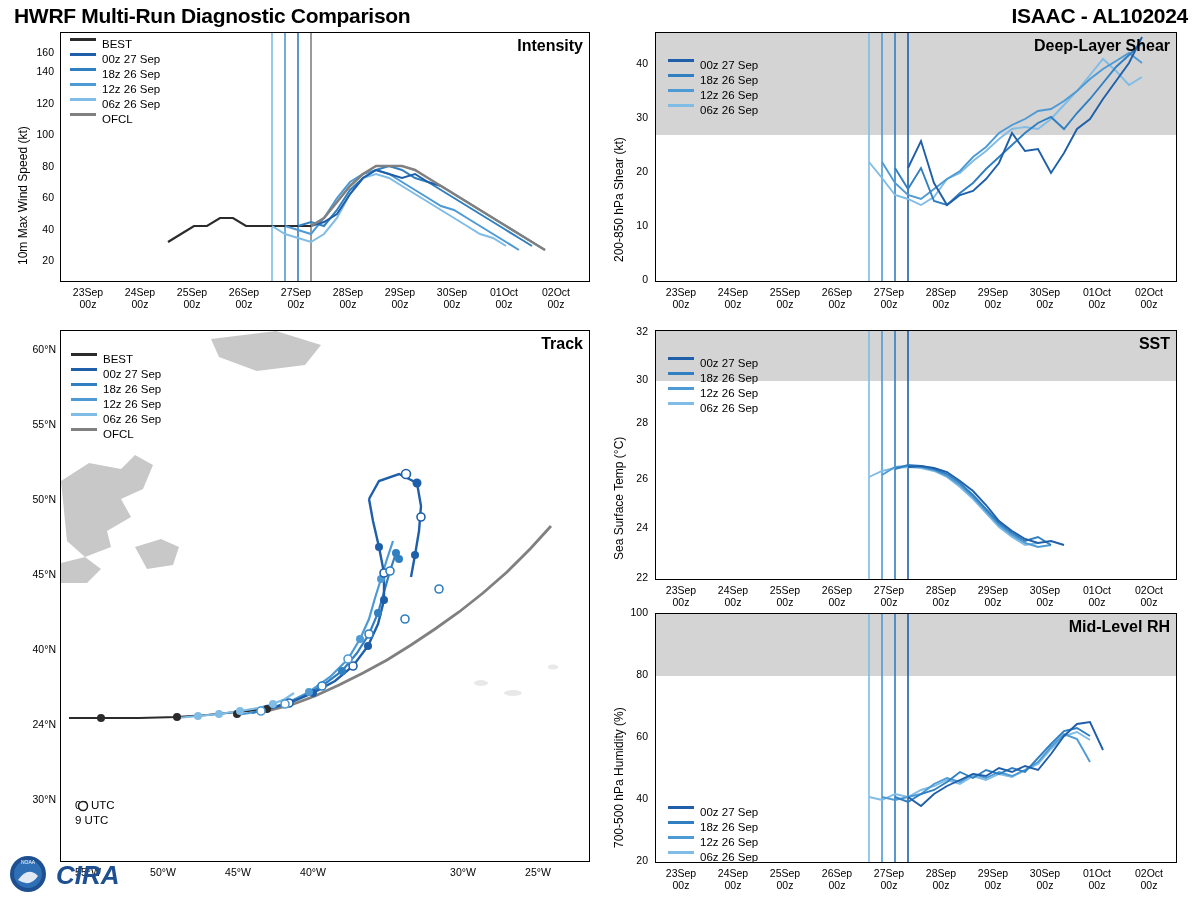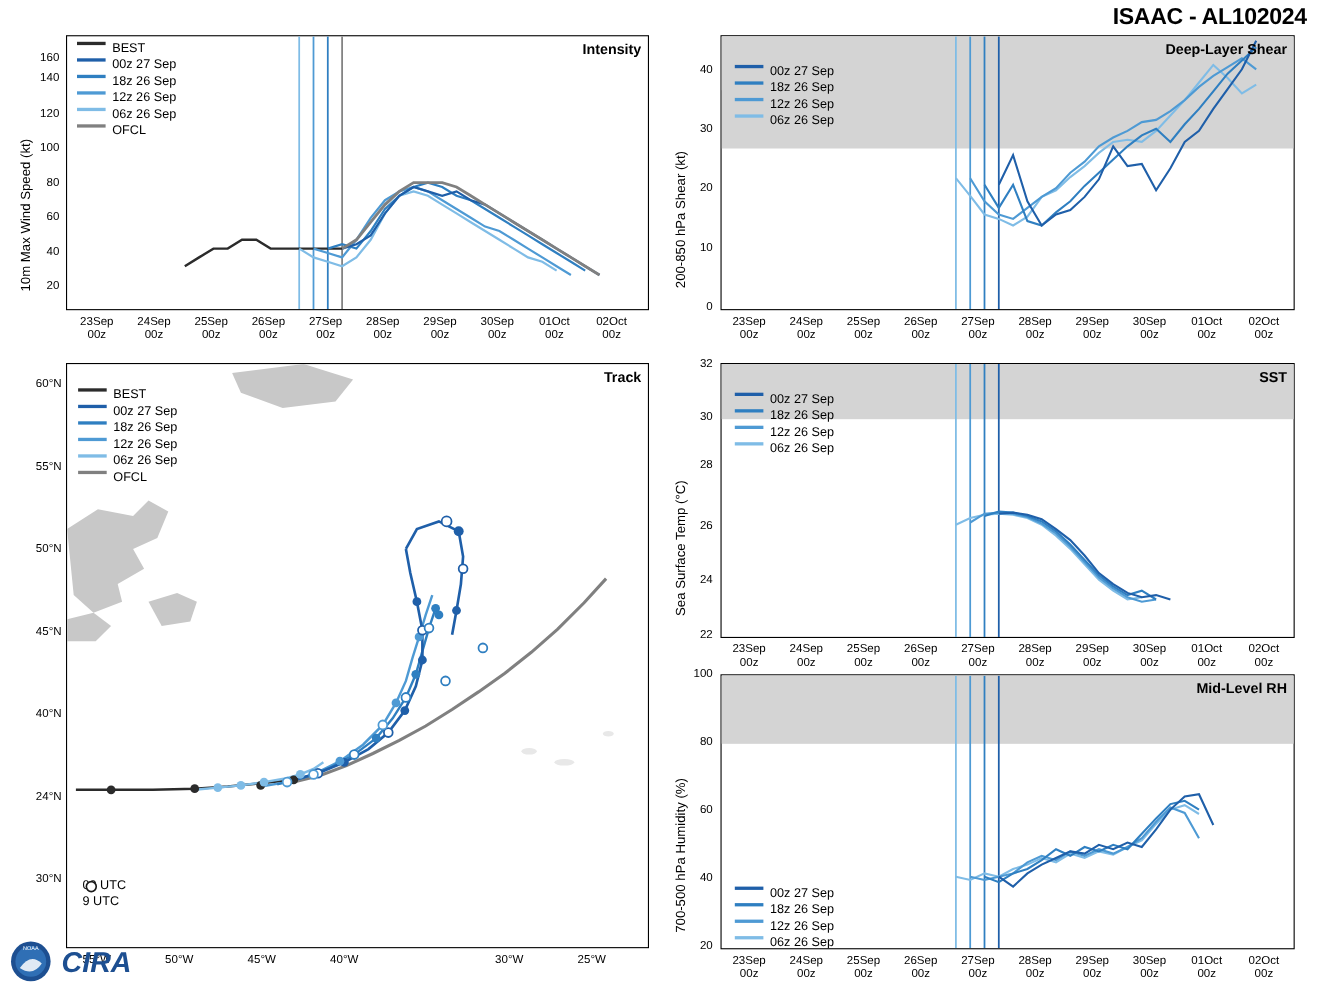--- a/index.html
+++ b/index.html
@@ -3,35 +3,36 @@
 <meta charset="utf-8">
 <style>
   html,body{margin:0;padding:0;}
   body{width:1200px;height:900px;background:#ffffff;font-family:"Liberation Sans",sans-serif;color:#000;overflow:hidden;position:relative;}
   .hdr{position:absolute;top:2px;left:0;width:1200px;height:28px;}
   .hdr .left{position:absolute;left:14px;top:2px;font-size:21px;font-weight:bold;letter-spacing:-0.3px;}
   .hdr .right{position:absolute;right:12px;top:2px;font-size:21px;font-weight:bold;letter-spacing:-0.3px;}
   .panel{position:absolute;}
   .plot{position:absolute;border:1px solid #000;background:#fff;overflow:hidden;}
   .band{position:absolute;left:0;right:0;background:#d4d4d4;}
-  .ptitle{position:absolute;right:6px;top:4px;font-size:13px;font-weight:bold;}
+  .ptitle{position:absolute;right:6px;top:4px;font-size:16px;font-weight:bold;}
   .ylab{position:absolute;font-size:12px;transform-origin:0 0;transform:rotate(-90deg);white-space:nowrap;}
   .tickl{position:absolute;font-size:10.5px;text-align:right;}
   .xtick{position:absolute;font-size:10.5px;text-align:center;white-space:pre-line;line-height:12px;}
   .legend{position:absolute;font-size:11.5px;}
   .legend .row{display:flex;align-items:flex-start;height:15px;}
   .legend .sw{width:26px;height:3px;margin-right:6px;}
   .legend .txt{white-space:nowrap;}
   svg{position:absolute;left:0;top:0;}
   .logo{position:absolute;left:8px;bottom:4px;width:140px;height:44px;}
 </style>
 </head>
 <body>
 
 <div class="hdr">
+  <div class="left">HWRF Multi-Run Diagnostic Comparison</div>
   <div class="right">ISAAC - AL102024</div>
 </div>
 
 <div class="panel">
   <div class="plot" id="plot-intensity" style="left:60px;top:32px;width:528px;height:248px;">
 
     <div class="band" style="top:calc(248px - ((34 - 10)/158*248)); height:calc(((63-34)/158)*248px);"></div>
     <div class="band" style="top:calc(248px - ((64 - 10)/158*248)); height:calc(((82-64)/158)*248px);"></div>
     <div class="band" style="top:calc(248px - ((96 - 10)/158*248)); height:calc(((112-96)/158)*248px);"></div>
     <div class="band" style="top:calc(248px - ((113 - 10)/158*248)); height:calc(((136-113)/158)*248px);"></div>

